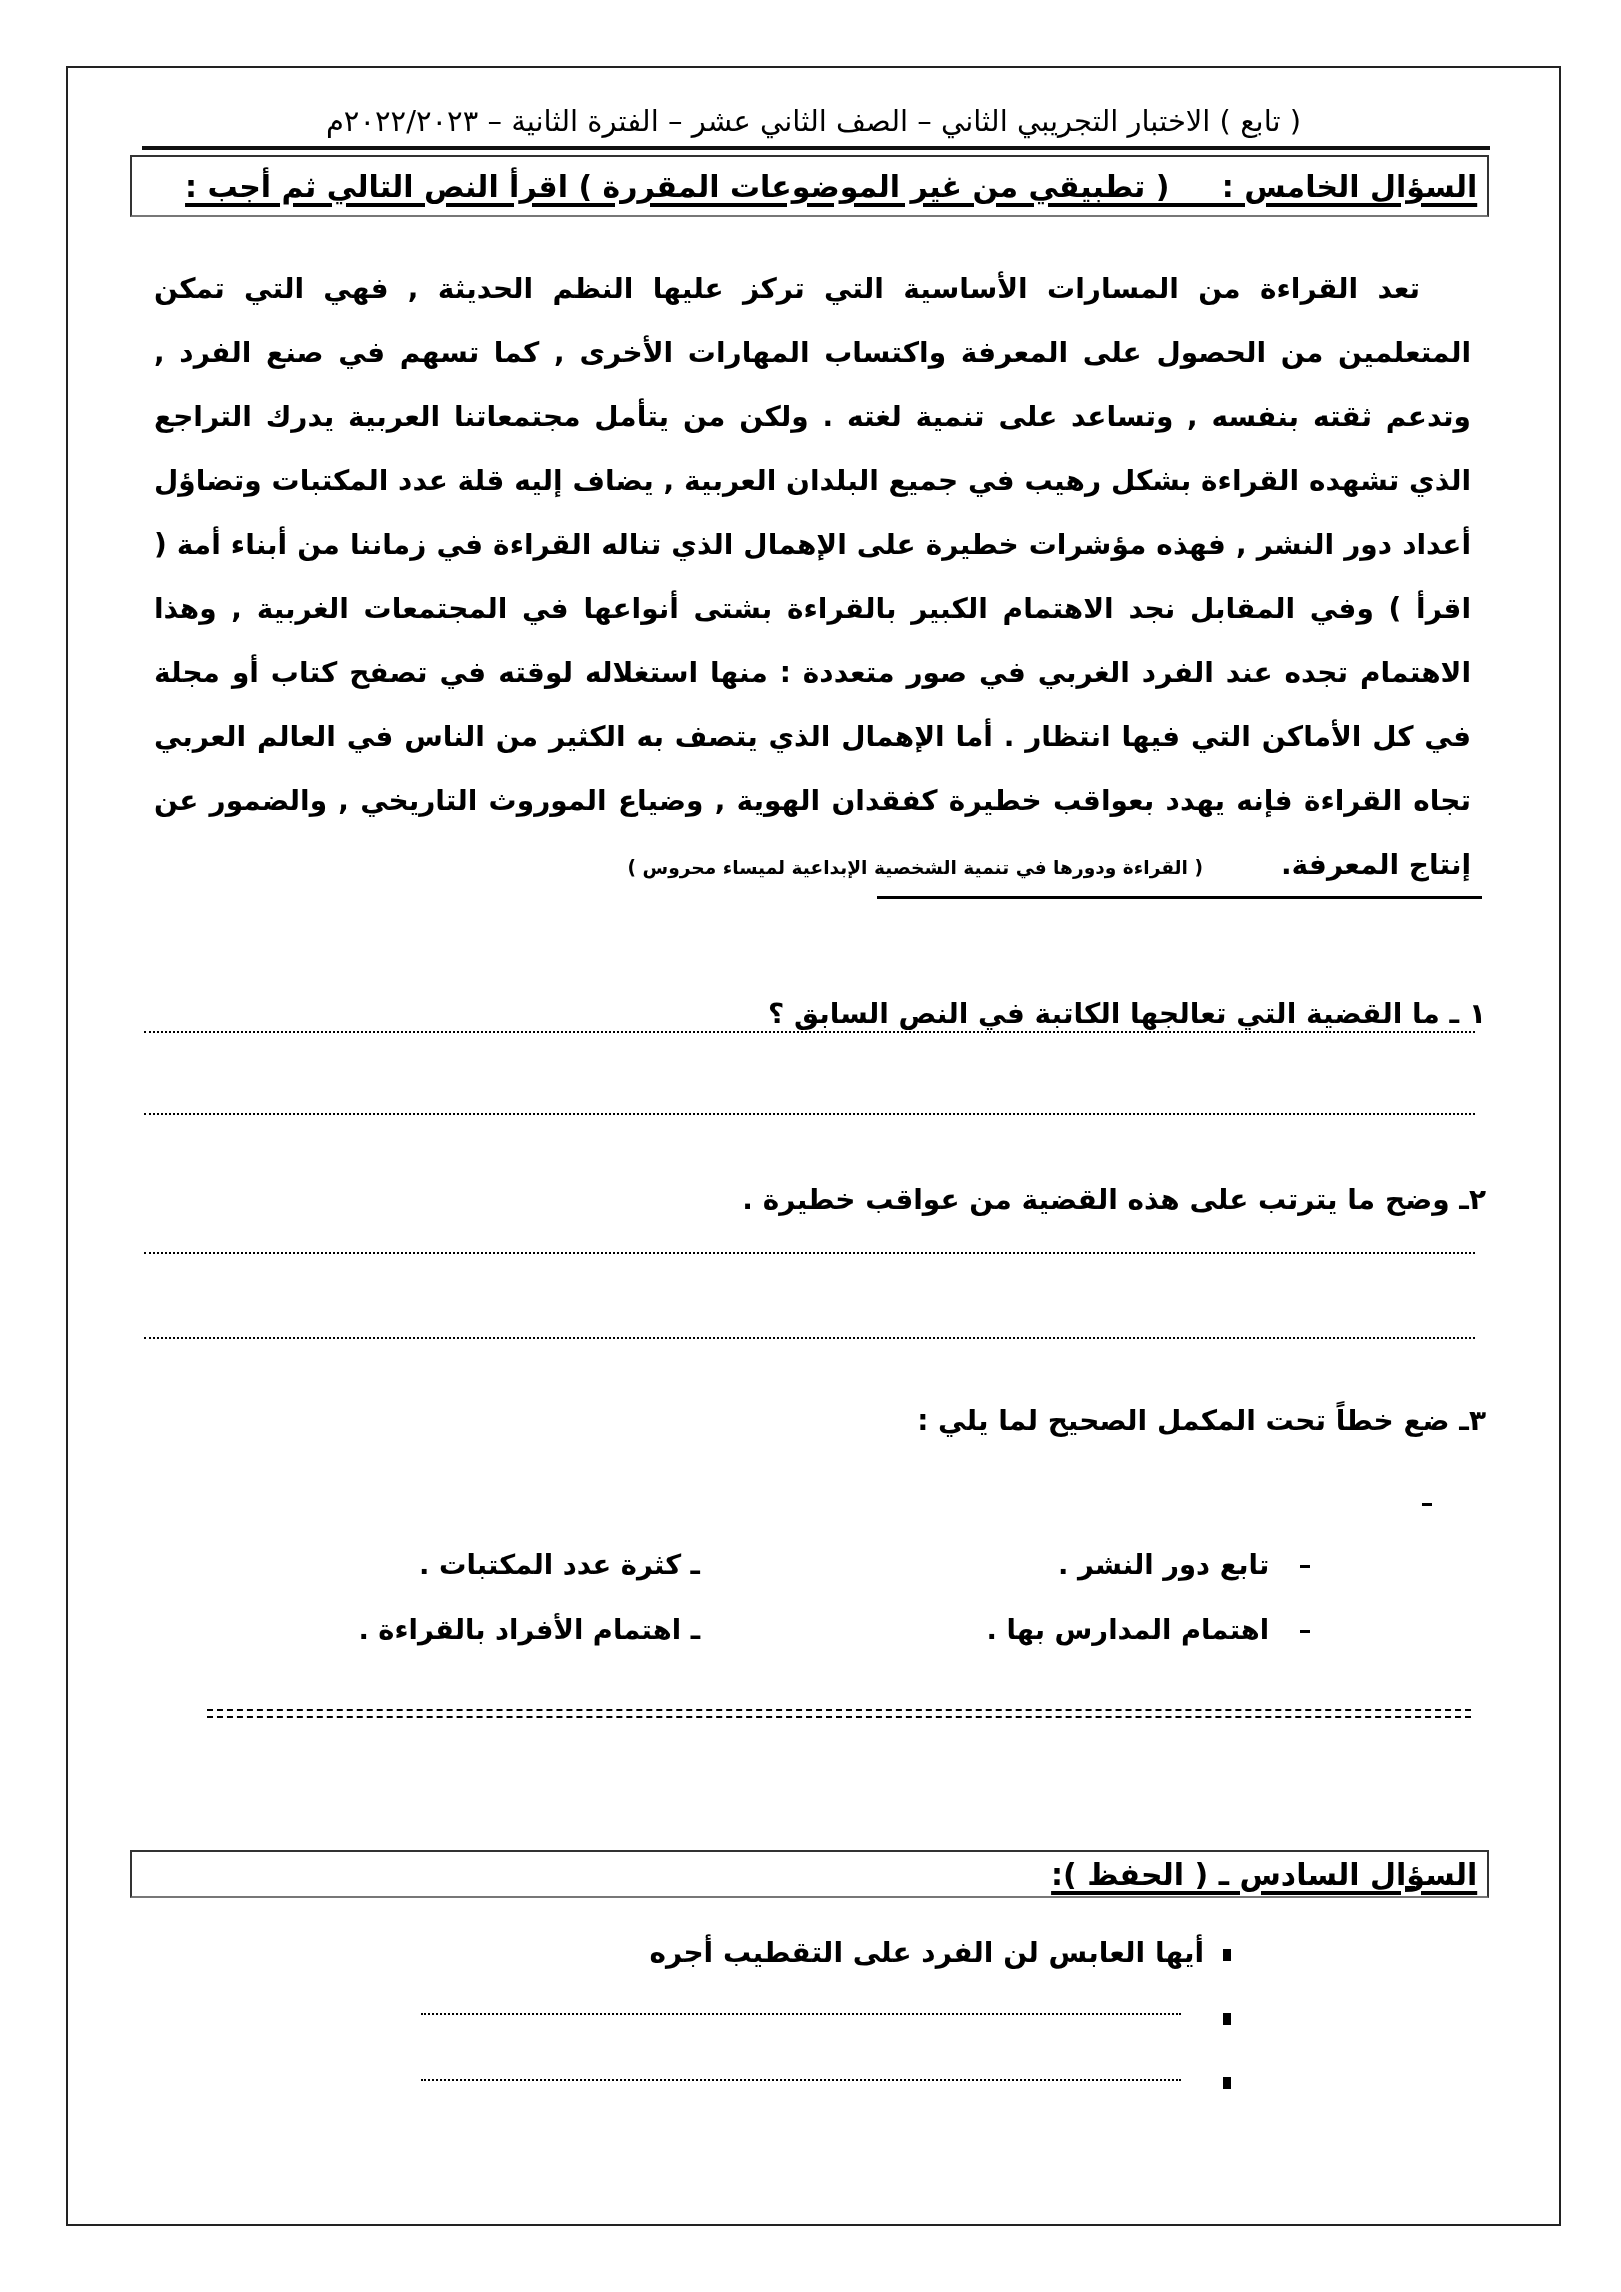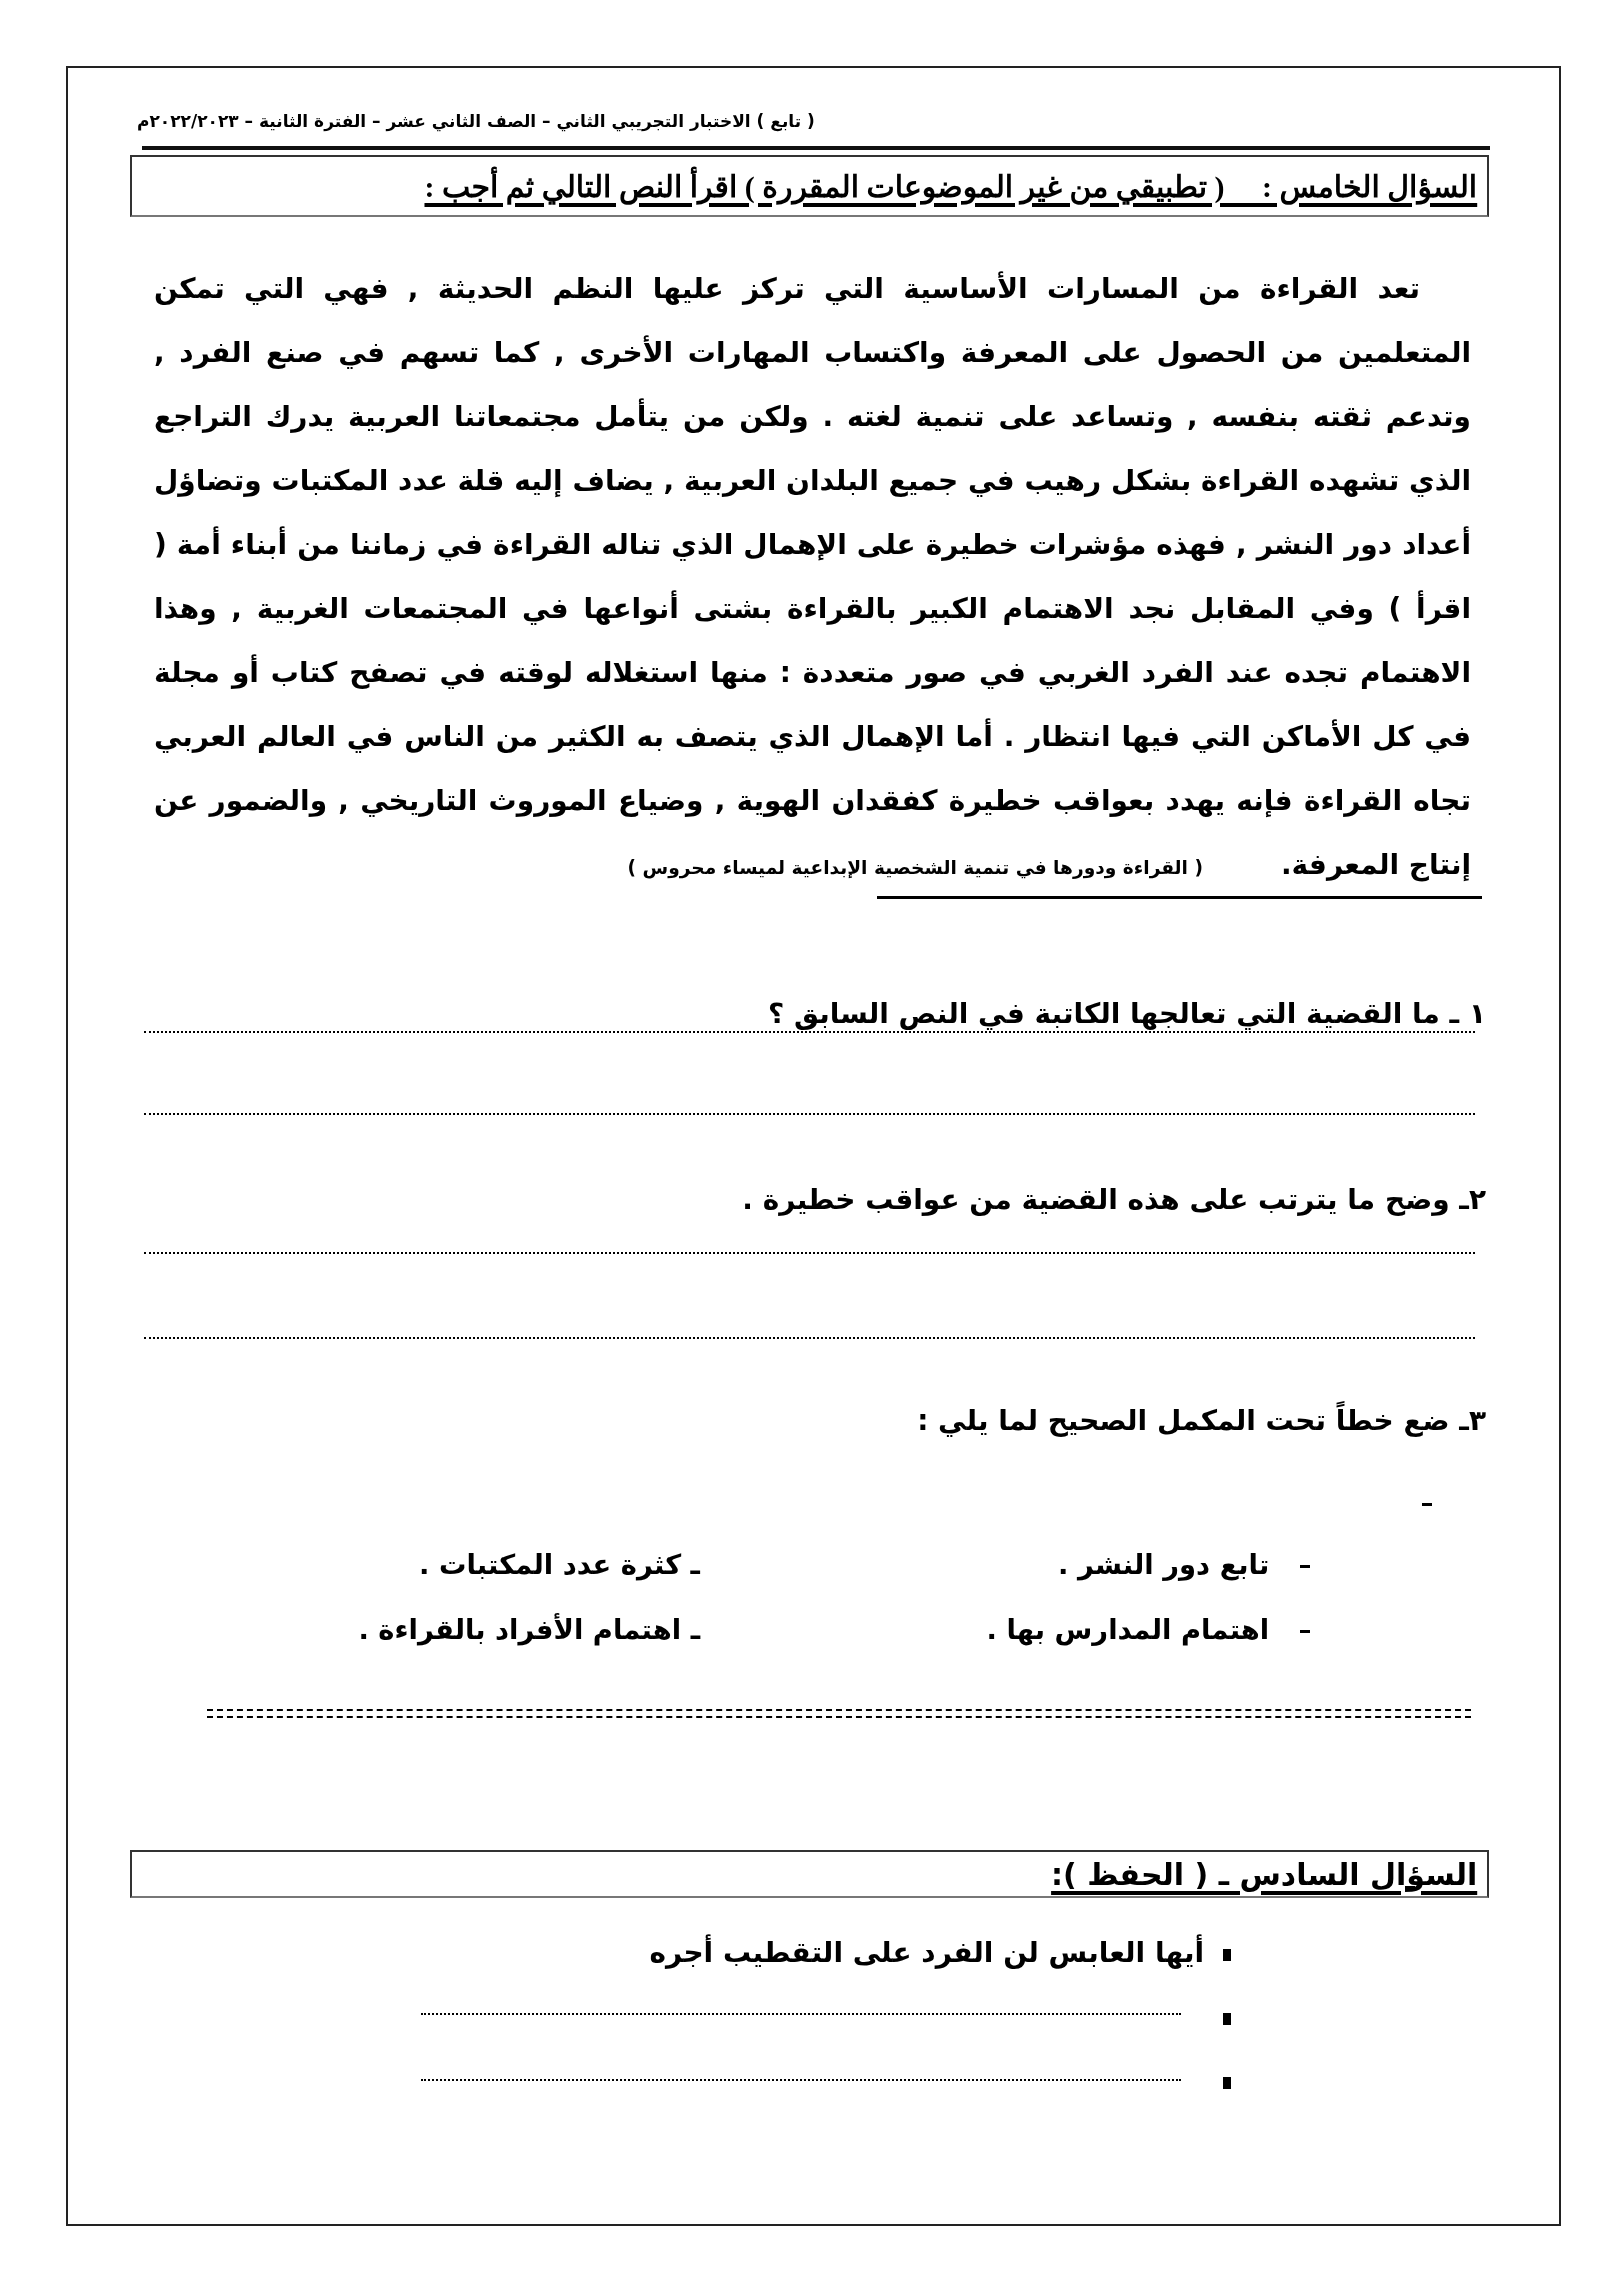--- a/index.html
+++ b/index.html
@@ -9,37 +9,37 @@
       width: 1621px; height: 2293px; position: relative; overflow: hidden;
       font-family: "DejaVu Sans", sans-serif; color: #000;
     }
     .page-frame {
       position: absolute; left: 66px; top: 66px; width: 1495px; height: 2160px;
       border: 2px solid #222; box-sizing: border-box;
     }
     .abs { position: absolute; }
     .header-title {
       left: 137px; width: 1353px; top: 102px; height: 39px;
-      text-align: left; font-size: 17px; font-weight: bold; line-height: 39px;
+      text-align: center; font-size: 29px; font-weight: normal; line-height: 39px;
       white-space: nowrap;
     }
     .header-rule {
       left: 142px; width: 1348px; top: 146px; height: 3.9px; background: #111;
     }
     .q-box {
       left: 130px; width: 1359px; border: 2px solid #333; box-sizing: border-box;
       border-bottom-color: #777;
     }
     .q-box .q-title {
       position: absolute; right: 9.8px; top: 0; bottom: 0;
       display: flex; align-items: center;
       font-size: 30px; font-weight: bold; text-decoration: underline;
       text-decoration-thickness: 3.9px; text-underline-offset: 5.9px; white-space: pre;
     }
-    .q5-box { top: 155px; height: 62px; font-family: Liberation Serif, serif; }
+    .q5-box { top: 155px; height: 62px; }
     .q6-box { top: 1850px; height: 48px; }
     .passage {
       left: 142px; width: 1341px; top: 245px;
       font-size: 28px; font-weight: bold; line-height: 64px;
       text-align: justify; text-align-last: right;
     }
     .passage p { margin: 12px; }
     .passage .indent { display: inline-block; width: 51px; }
     .citation {
       font-size: 18.6px; font-weight: bold; margin-right: 78px;

